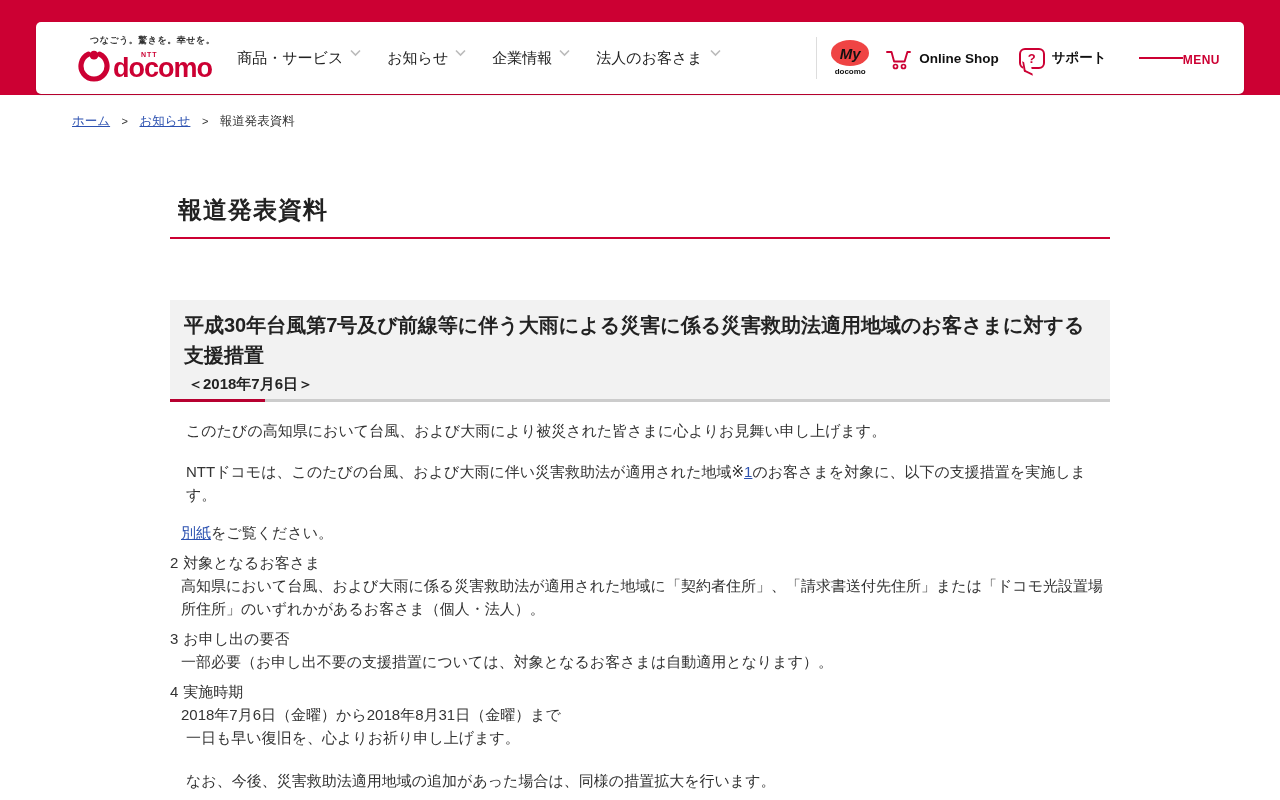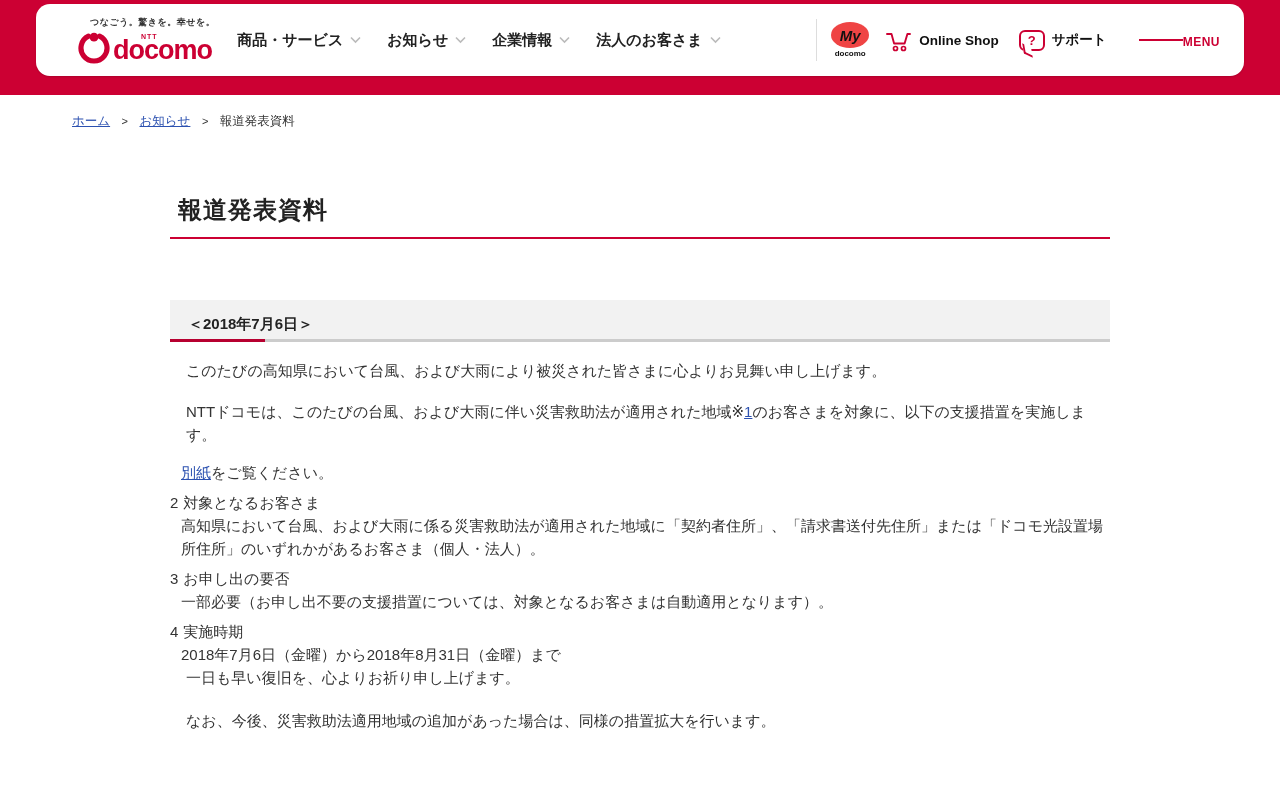--- a/index.html
+++ b/index.html
@@ -4,34 +4,34 @@
 <style>
   * { box-sizing: border-box; margin: 0; padding: 0; }
   html, body {
     width: 1280px; height: 800px; overflow: hidden;
     background: #fff; color: #333;
     font-family: "Liberation Sans", "DejaVu Sans", sans-serif;
   }
   
   .site-header { position: relative; height: 95px; background: #cc0033; }
   .header-card {
-    position: absolute; left: 36px; top: 4px; width: 1208px; height: 72px;
-    background: #fff; border-radius: 14px;
+    position: absolute; left: 36px; top: 22px; width: 1208px; height: 72px;
+    background: #fff; border-radius: 5px;
     display: flex; align-items: center;
     box-shadow: 0 1px 2px rgba(0,0,0,.15);
   }
   .logo-block { margin-left: 42px; margin-right: 22px; cursor: pointer; }
   .logo-tagline { font-size: 9px; font-weight: bold; color: #333; letter-spacing: .5px; margin-bottom: 3px; padding-left: 12px; white-space: nowrap; }
   .logo-row { display: flex; align-items: flex-end; }
   .logo-mark { width: 32px; height: 32px; margin-right: 3px; }
   .logo-wordwrap { position: relative; }
   .logo-ntt { position: absolute; top: -4px; left: 28px; font-size: 7px; font-weight: bold; color: #cc0033; letter-spacing: 1px; }
   .logo-word { font-size: 27px; font-weight: bold; color: #cc0033; line-height: 1; letter-spacing: -1px; }
   .main-nav { display: flex; align-items: center; gap: 26px; }
-  .nav-item { display: flex; align-items: center; gap: 7px; font-size: 15px; font-weight: bold; color: #222; cursor: pointer; white-space: nowrap; }
+  .nav-item { display: flex; align-items: flex-start; gap: 7px; font-size: 15px; font-weight: normal; color: #222; cursor: pointer; white-space: nowrap; }
   .header-right { margin-left: auto; display: flex; align-items: center; margin-right: 24px; }
   .v-divider { width: 1px; height: 42px; background: #ddd; margin-right: 14px; }
   .my-badge { text-align: center; margin-right: 16px; cursor: pointer; }
   .my-ellipse { width: 38px; height: 26px; background: #ef4444; border-radius: 50%; display: flex; align-items: center; justify-content: center; font-size: 15px; font-weight: bold; font-style: italic; color: #111; margin: 0 auto; }
   .my-sub { font-size: 8px; font-weight: bold; color: #111; margin-top: 1px; }
   .shop-group, .support-group { display: flex; align-items: center; gap: 7px; cursor: pointer; justify-content: space-between; }
   .shop-group { margin-right: 20px; }
   .support-group { margin-right: 32px; }
   .icon-label { font-size: 13.5px; font-weight: bold; color: #111; white-space: nowrap; }
   .q-bubble { position: relative; width: 26px; height: 21px; border: 2px solid #cc0033; border-radius: 6px; display: flex; align-items: center; justify-content: center; font-size: 13px; font-weight: bold; color: #cc0033; }
@@ -143,20 +143,21 @@
   <span class="crumb-sep">&gt;</span>
   <a class="crumb-link">お知らせ</a>
   <span class="crumb-sep">&gt;</span>
   <span>報道発表資料</span>
 </nav>
 
 <main class="content">
   <h1 class="page-title">報道発表資料</h1>
 
   <section class="heading-box">
+    <h2 class="article-heading">平成30年台風第7号及び前線等に伴う大雨による災害に係る災害救助法適用地域のお客さまに対する支援措置</h2>
     <div class="article-date">＜2018年7月6日＞</div>
   </section>
 
   <p class="para p1">このたびの高知県において台風、および大雨により被災された皆さまに心よりお見舞い申し上げます。</p>
 
   <p class="para p2"><span>NTTドコモは、このたびの台風、および大雨に伴い災害救助法が適用された地域※</span><a class="inline-link">1</a><span>のお客さまを対象に、以下の支援措置を実施します。</span></p>
 
   <div class="num-list">
 
     <div class="li-body"><a class="inline-link">別紙</a><span>をご覧ください。</span></div>

